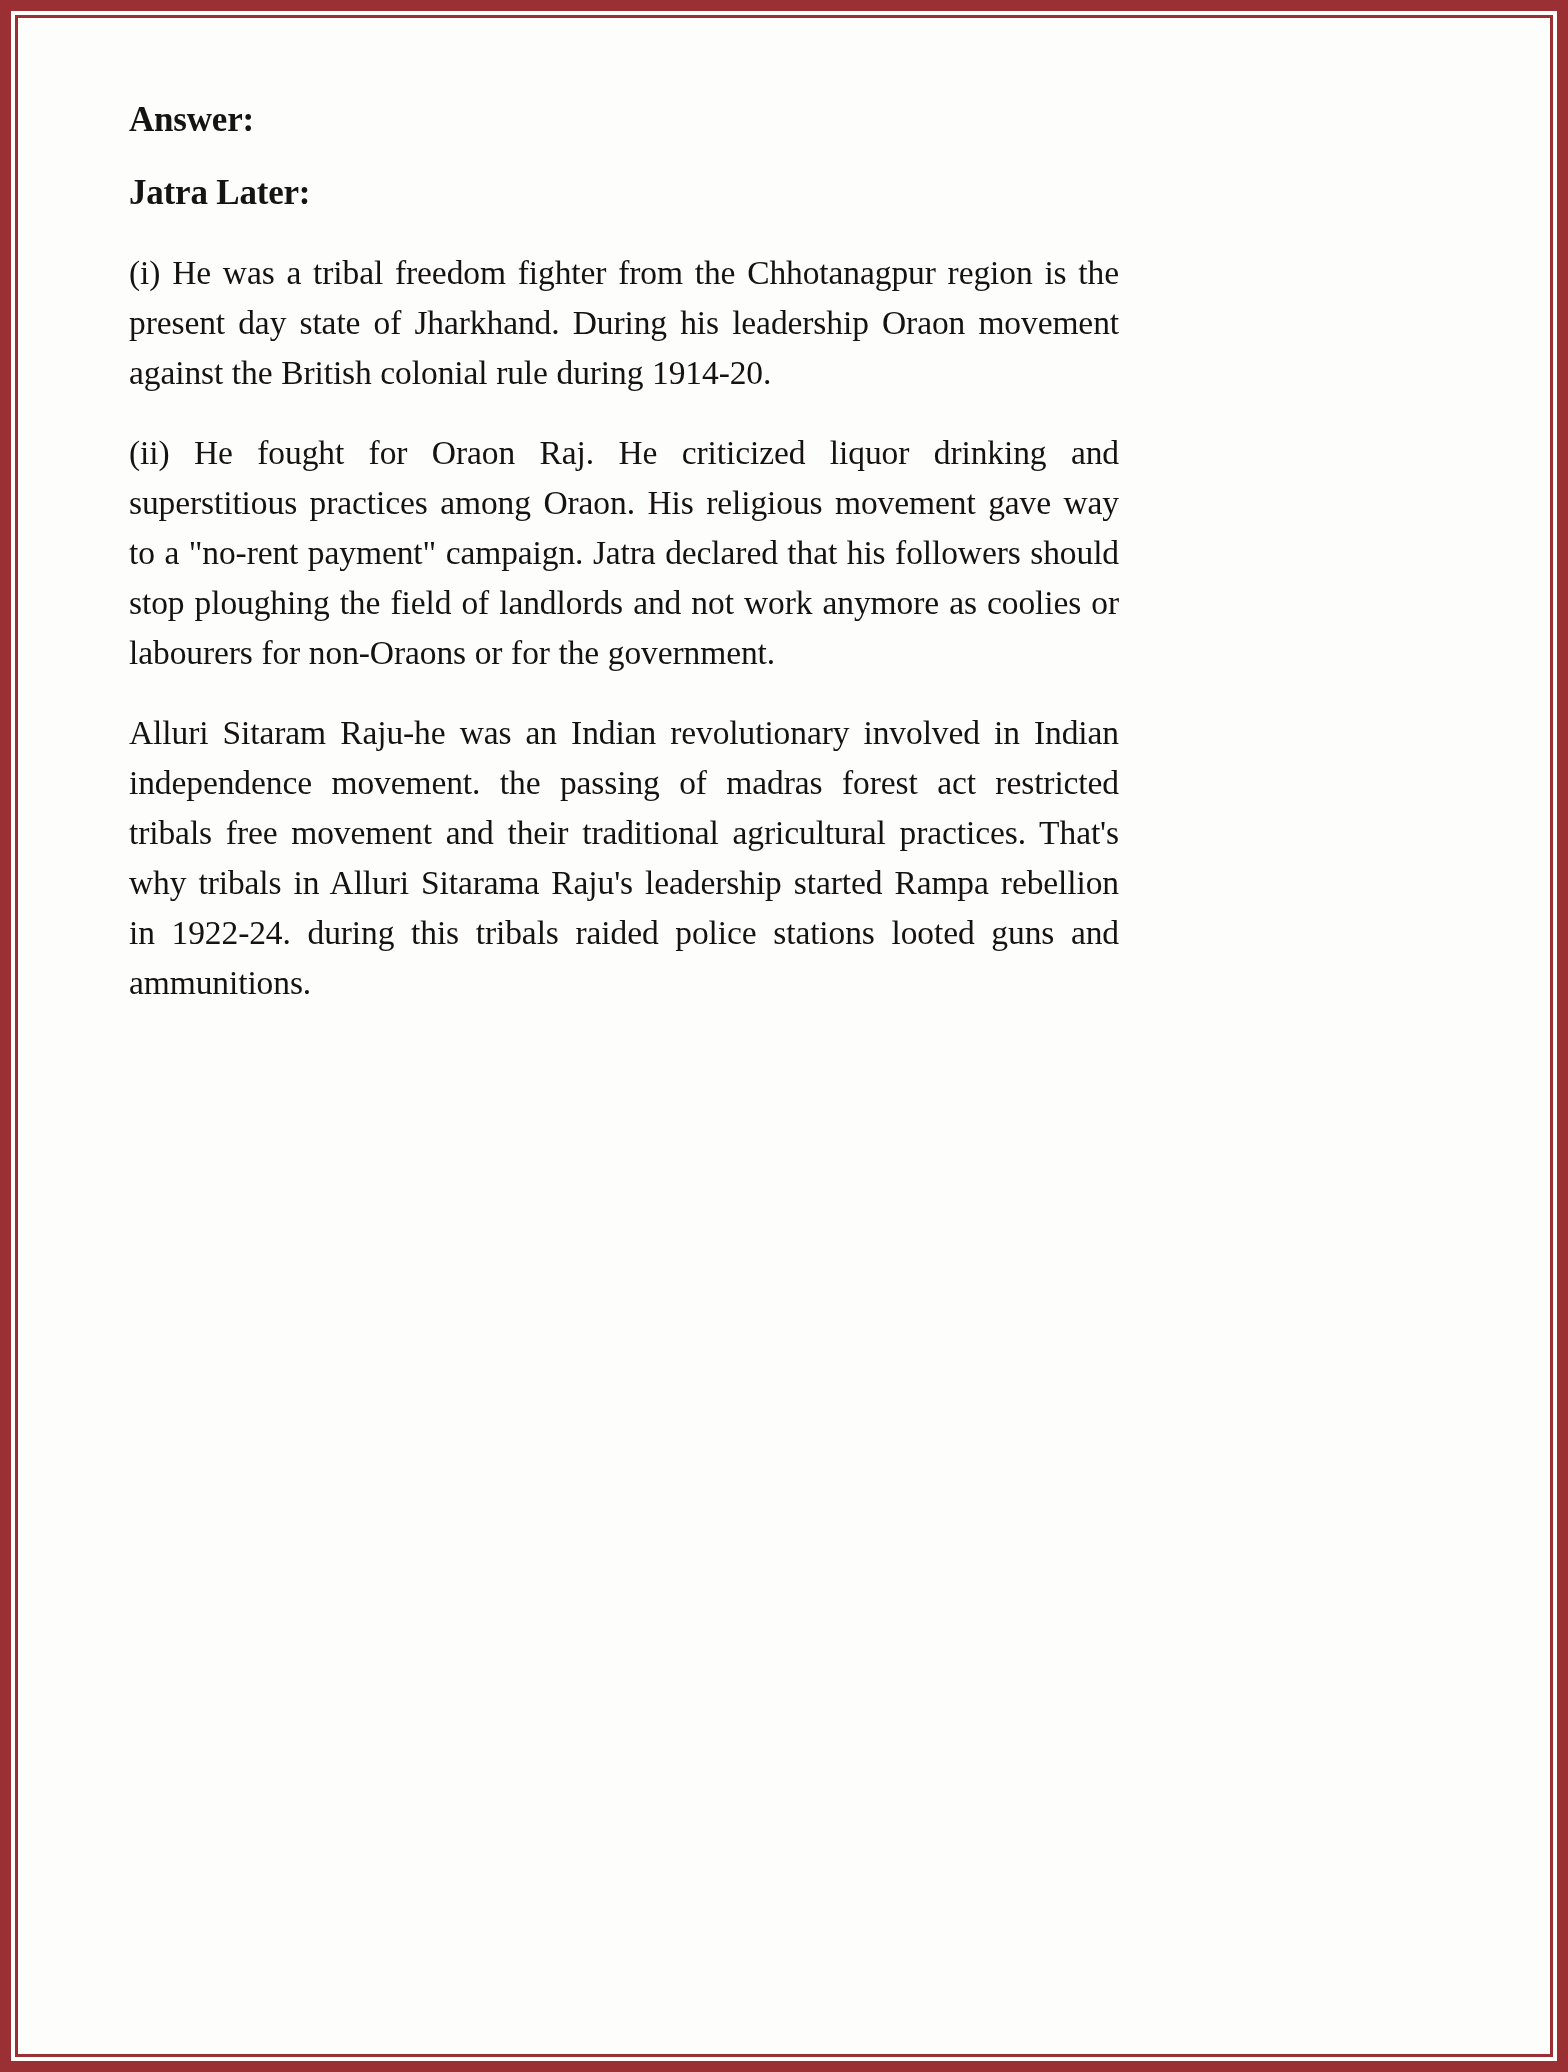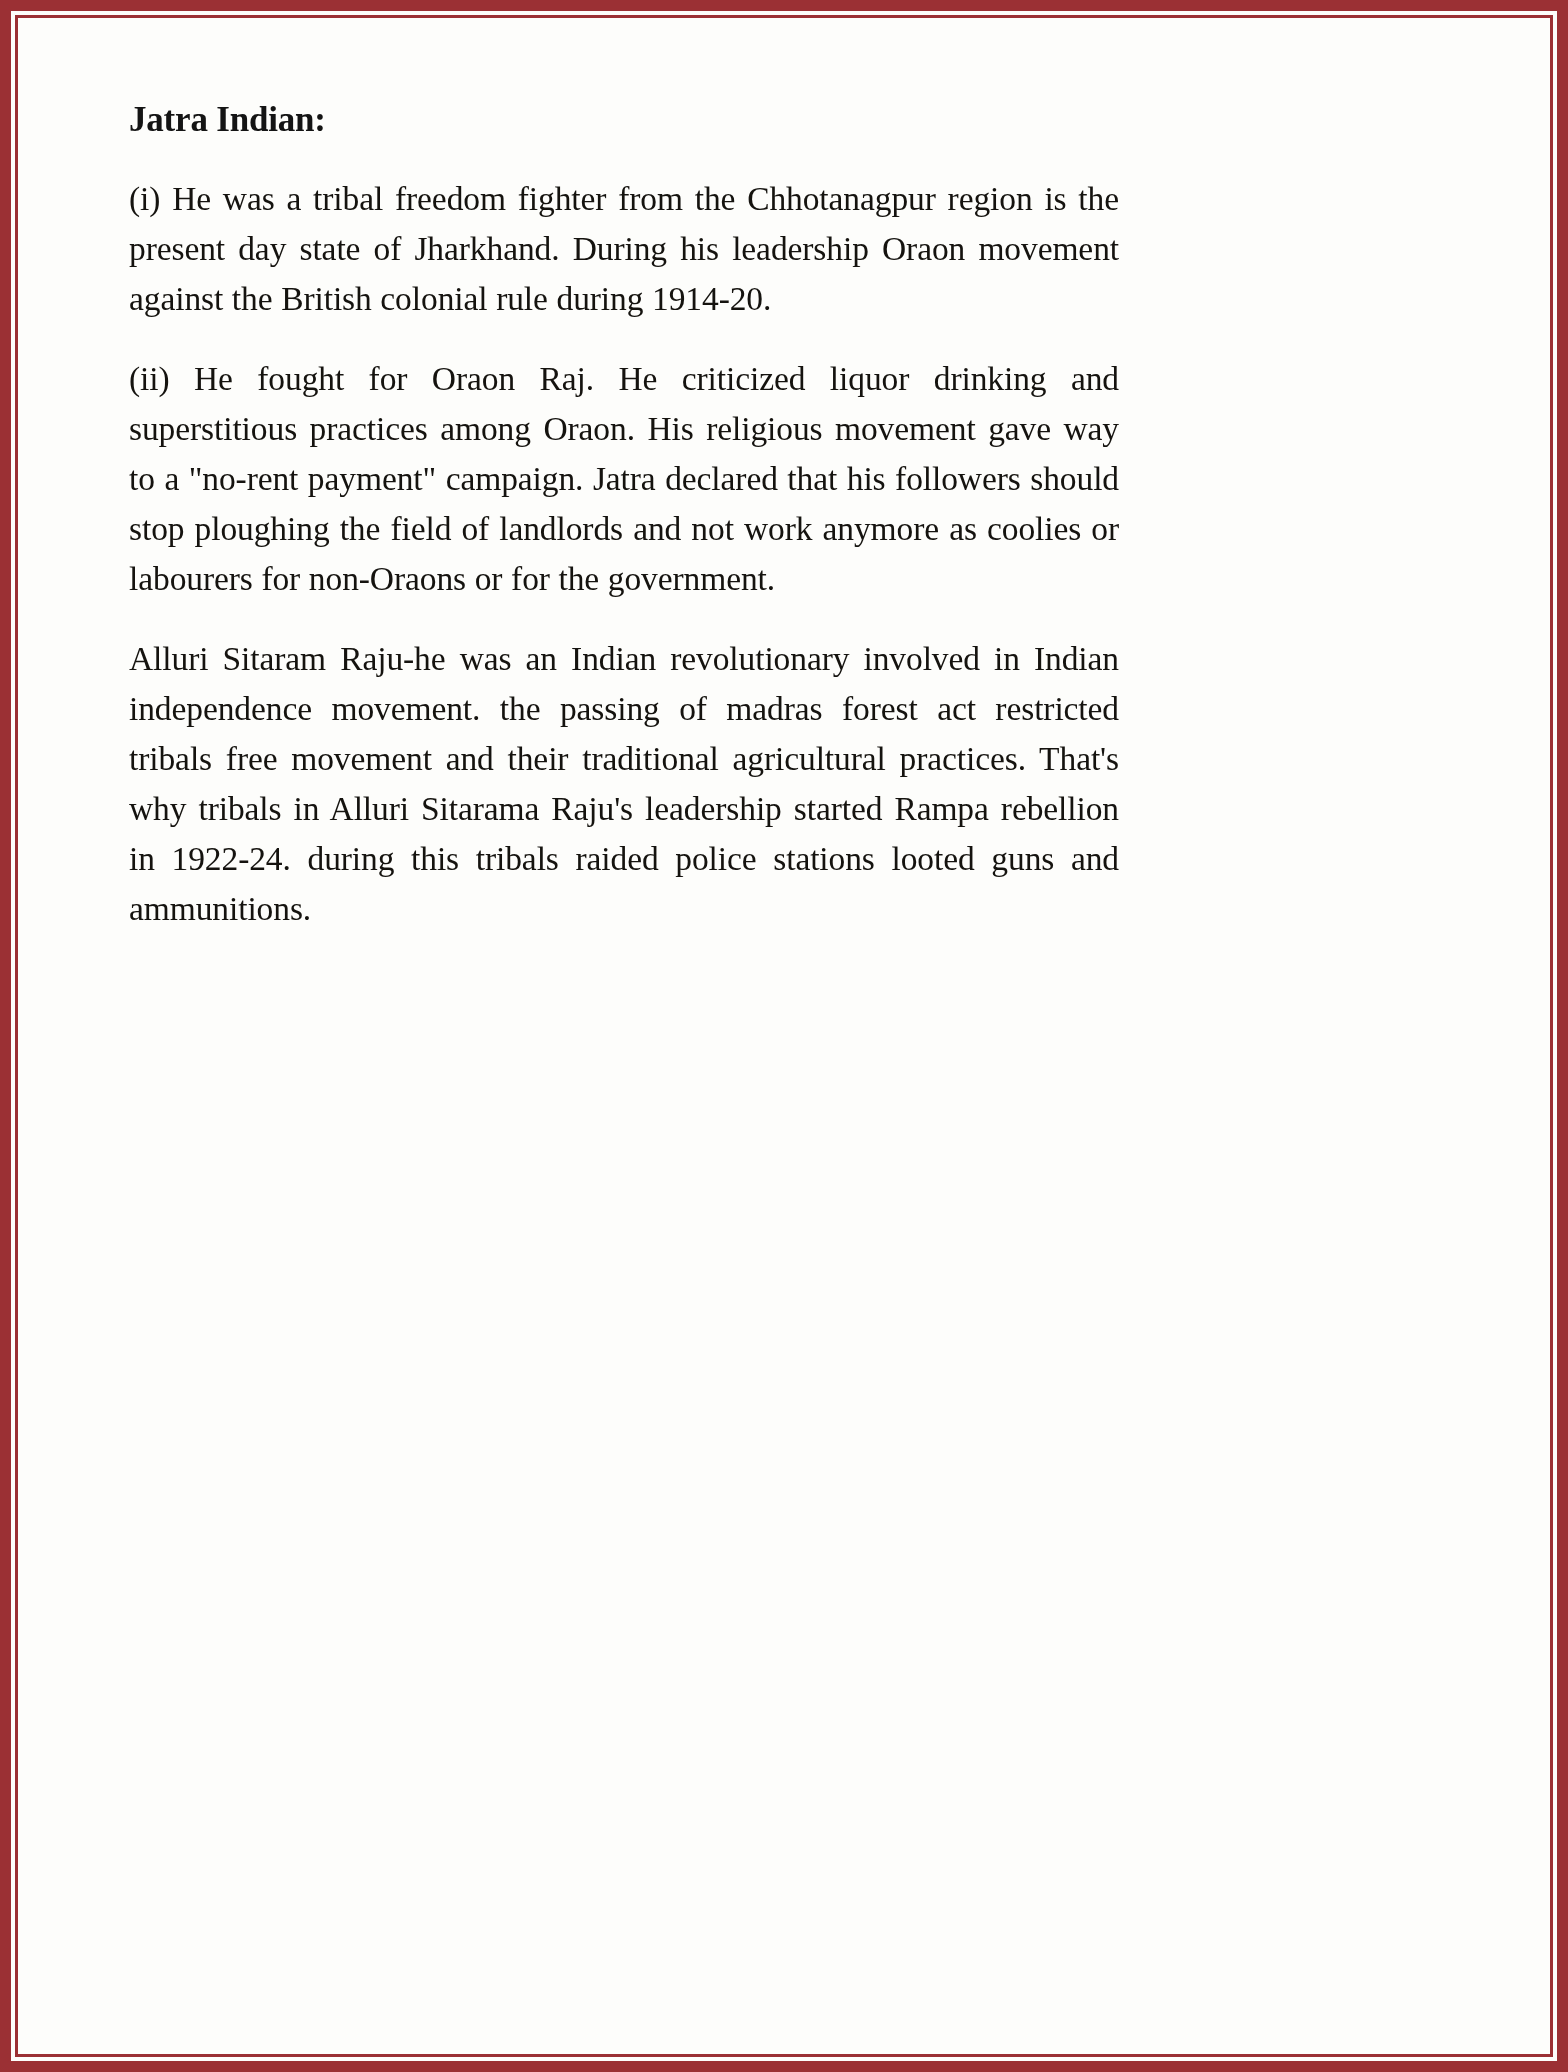--- a/index.html
+++ b/index.html
@@ -97,22 +97,23 @@
 
 <div class="page-frame">
   <div class="frame-gutter">
     <div class="frame-rule"></div>
   </div>
 </div>
 
 <div class="sheet">
   <div class="content">
 
+    <div class="heading heading-answer">Answer:</div>
 
-    <div class="heading heading-subject">Jatra Indian:</div>
+    <div class="heading heading-subject">Jatra Later:</div>
 
     <p class="para">(i) He was a tribal freedom fighter from the Chhotanagpur region is the present day state of Jharkhand. During his leadership Oraon movement against the British colonial rule during 1914-20.</p>
 
     <p class="para">(ii) He fought for Oraon Raj. He criticized liquor drinking and superstitious practices among Oraon. His religious movement gave way to a "no-rent payment" campaign. Jatra declared that his followers should stop ploughing the field of landlords and not work anymore as coolies or labourers for non-Oraons or for the government.</p>
 
 
 
     <p class="para">Alluri Sitaram Raju-he was an Indian revolutionary involved in Indian independence movement.  the passing of madras forest act restricted tribals free movement and their traditional agricultural practices. That's why tribals in Alluri Sitarama Raju's leadership started Rampa rebellion in 1922-24. during this tribals raided police stations looted guns and ammunitions.</p>
 
   </div>

